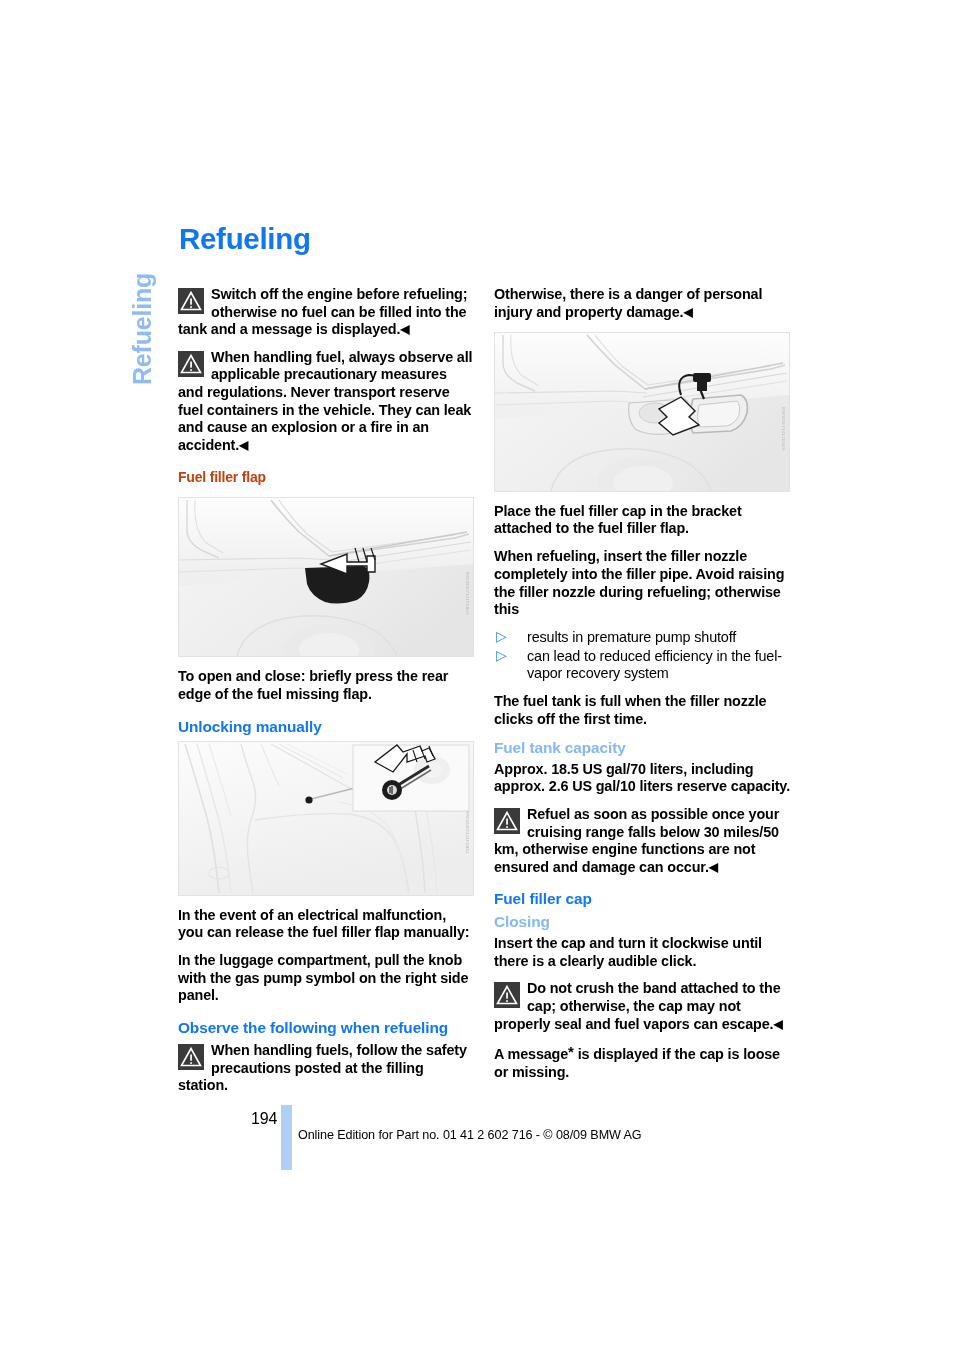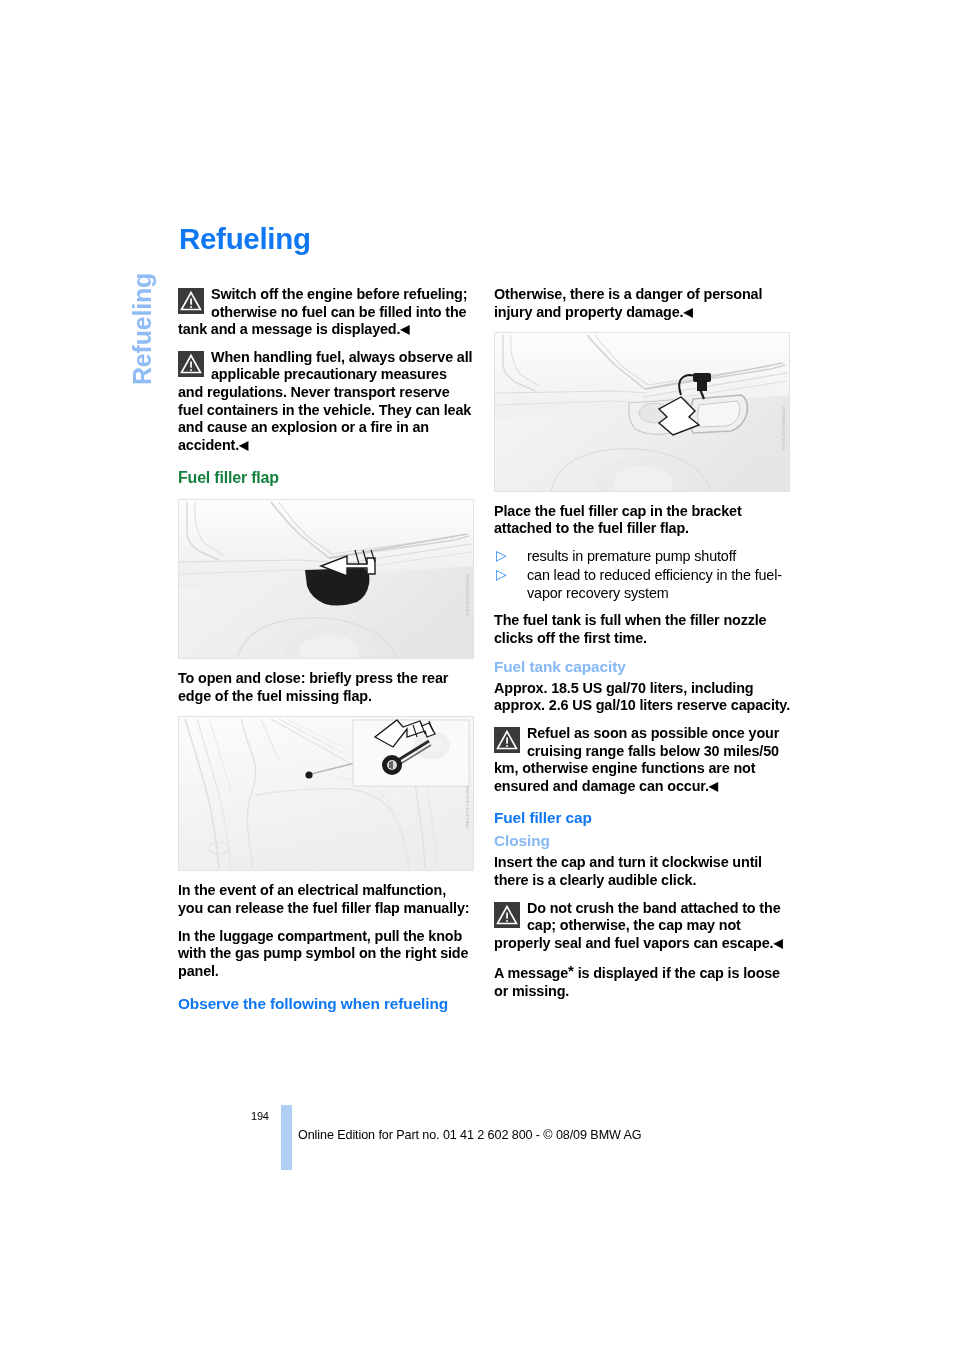--- a/index.html
+++ b/index.html
@@ -65,23 +65,23 @@
     font-size: 14.4px;
     line-height: 17.6px;
     letter-spacing: -0.15px;
     text-align: left;
     font-weight: bold;
   }
   p.tight { margin-bottom: 10px; }
 
   h2.section {
     margin: 15px 0 12px 0;
-    font-size: 16px;
-    font-weight: bold;
-    color: #15803d;
+    font-size: 14px;
+    font-weight: bold;
+    color: #c2410c;
     letter-spacing: -0.2px;
   }
   h3.sub {
     margin: 14px 0 5px 0;
     font-size: 15.4px;
     font-weight: bold;
     color: #1077F3;
     letter-spacing: -0.1px;
   }
   h4.subsub {
@@ -163,21 +163,21 @@
   
   .footer-bar {
     position: absolute;
     left: 281px; top: 1105px;
     width: 11px; height: 65px;
     background: #AFCFF4;
   }
   .page-number {
     position: absolute;
     left: 251px; top: 1110px;
-    font-size: 11px;
+    font-size: 16px;
     color: #000;
     letter-spacing: -0.2px;
   }
   .footer-text {
     position: absolute;
     left: 298px; top: 1128px;
     font-size: 12.6px;
     color: #000;
     letter-spacing: -0.1px;
     white-space: nowrap;
@@ -259,20 +259,21 @@
 
         <path d="M176,50 L180,64" fill="none" stroke="#1a1a1a" stroke-width="1.2"></path>
         <path d="M184,50 L188,64" fill="none" stroke="#1a1a1a" stroke-width="1.2"></path>
         <path d="M192,50 L196,62" fill="none" stroke="#1a1a1a" stroke-width="1.2"></path>
       </svg>
       <div class="fig-credit">WWXDEV141F1A46</div>
     </div>
 
     <p>To open and close: briefly press the rear edge of the fuel missing flap.</p>
 
+    <h3 class="sub">Unlocking manually</h3>
 
     <div class="figure f2">
       <svg width="294" height="153" viewBox="0 0 294 153">
         <defs>
           <linearGradient id="trunkg" x1="0" y1="0" x2="0.4" y2="1">
             <stop offset="0%" stop-color="#fcfcfc"></stop>
             <stop offset="60%" stop-color="#f3f3f3"></stop>
             <stop offset="100%" stop-color="#ededed"></stop>
           </linearGradient>
         </defs>
@@ -310,20 +311,30 @@
         <path d="M234,8 L238,20 M242,6 L246,17 M250,4 L254,14" fill="none" stroke="#1a1a1a" stroke-width="1.1"></path>
       </svg>
       <div class="fig-credit">WWXDEV141F1A54</div>
     </div>
 
     <p>In the event of an electrical malfunction, you can release the fuel filler flap manually:</p>
     <p>In the luggage compartment, pull the knob with the gas pump symbol on the right side panel.</p>
 
     <h3 class="sub">Observe the following when refueling</h3>
 
+    <div class="note">
+      <div class="warn-icon">
+        <svg width="26" height="26" viewBox="0 0 26 26">
+          <polygon points="13,4.5 22.5,21.5 3.5,21.5" fill="none" stroke="#ffffff" stroke-width="1.6"></polygon>
+          <rect x="12.2" y="10.5" width="1.7" height="6.2" fill="#ffffff"></rect>
+          <rect x="12.2" y="18.2" width="1.7" height="1.7" fill="#ffffff"></rect>
+        </svg>
+      </div>
+      <p><span>When handling fuels, follow the safety precautions posted at the filling station.</span></p>
+    </div>
   </div>
 
   <div class="col col-right">
 
     <p><span>Otherwise, there is a danger of personal injury and property damage.</span><span class="endmark">◀</span></p>
 
     <div class="figure f3">
       <svg width="294" height="158" viewBox="0 0 294 158">
         <defs>
           <linearGradient id="bodyg3" x1="0" y1="0" x2="0" y2="1">
@@ -361,20 +372,21 @@
         <rect x="198" y="40" width="18" height="9" rx="2" fill="#1c1c1c"></rect>
         <rect x="202" y="48" width="10" height="10" fill="#1c1c1c"></rect>
         <path d="M205,56 L209,66" stroke="#1c1c1c" stroke-width="2.2"></path>
 
         <path d="M186,64 L200,78 L194,84 L204,92 L178,102 L164,90 L172,84 L164,76 Z" fill="#ffffff" stroke="#1a1a1a" stroke-width="1.4"></path>
       </svg>
       <div class="fig-credit">WWXDEV141ZEU46</div>
     </div>
 
     <p>Place the fuel filler cap in the bracket attached to the fuel filler flap.</p>
+    <p>When refueling, insert the filler nozzle completely into the filler pipe. Avoid raising the filler nozzle during refueling; otherwise this</p>
 
     <ul class="tri">
       <li>
         <span class="tri-mark">▷</span>
         <span>results in premature pump shutoff</span>
       </li>
       <li>
         <span class="tri-mark">▷</span>
         <span>can lead to reduced efficiency in the fuel-vapor recovery system</span>
       </li>
@@ -410,15 +422,15 @@
         </svg>
       </div>
       <p><span>Do not crush the band attached to the cap; otherwise, the cap may not properly seal and fuel vapors can escape.</span><span class="endmark">◀</span></p>
     </div>
 
     <p><span>A message</span><span class="star">*</span><span> is displayed if the cap is loose or missing.</span></p>
   </div>
 
   <div class="page-number">194</div>
   <div class="footer-bar"></div>
-  <div class="footer-text">Online Edition for Part no. 01 41 2 602 800 - © 08/09 BMW AG</div>
+  <div class="footer-text">Online Edition for Part no. 01 41 2 602 716 - © 08/09 BMW AG</div>
 
 </div>
 
 </body></html>

